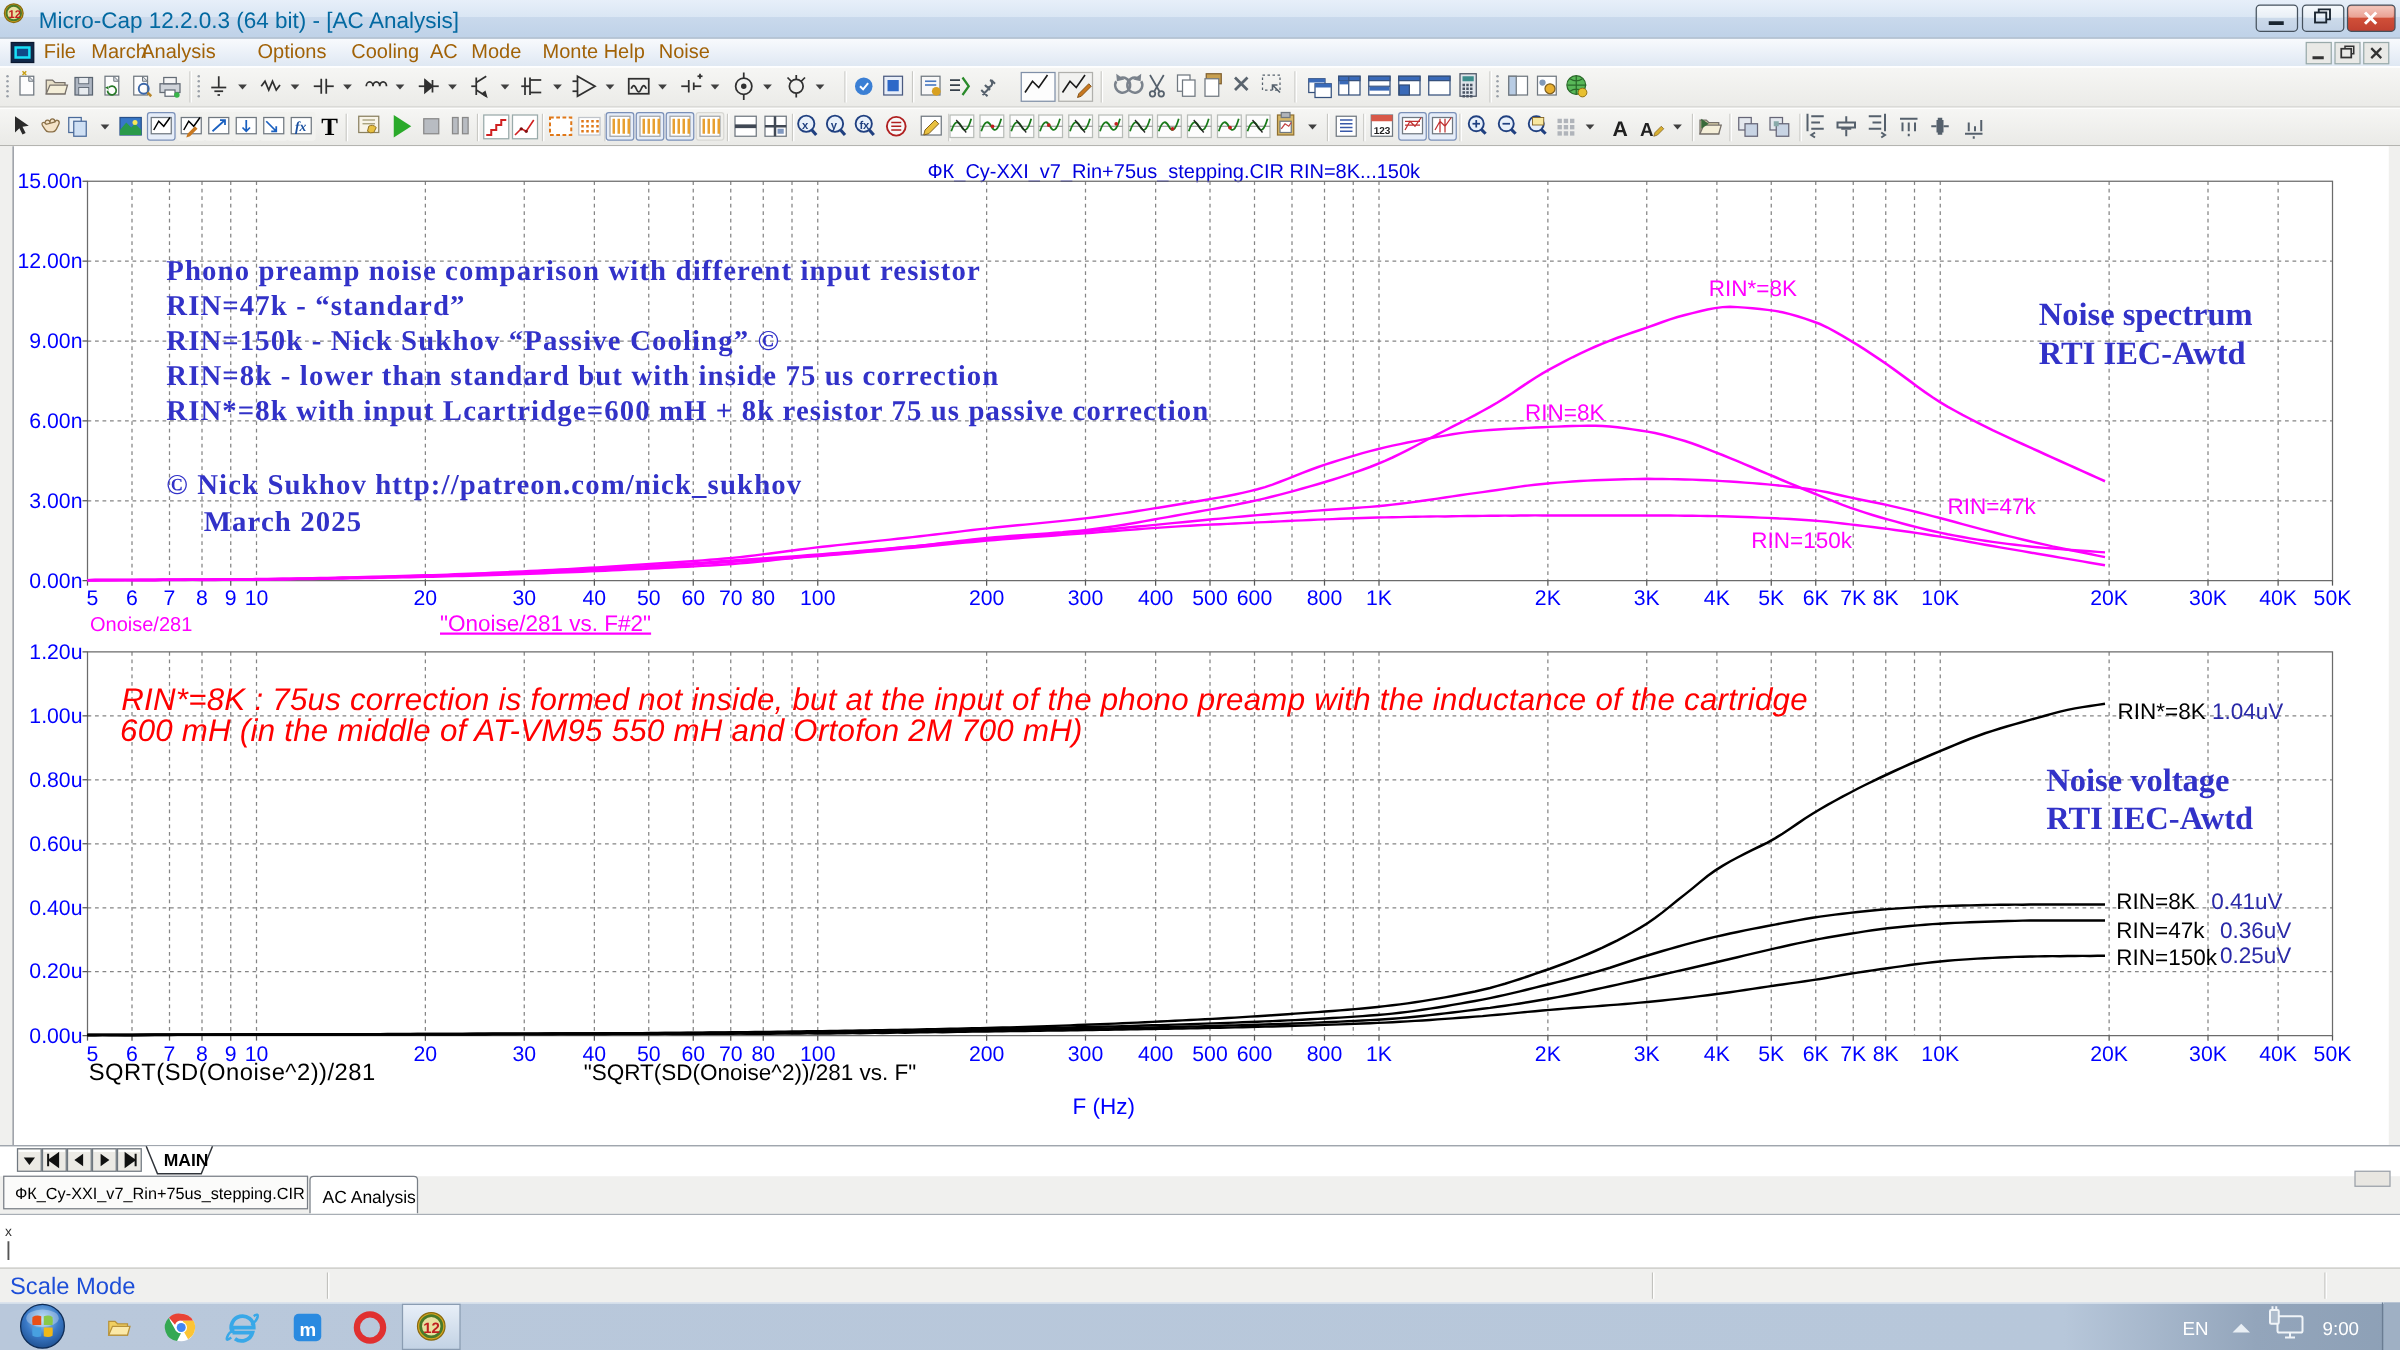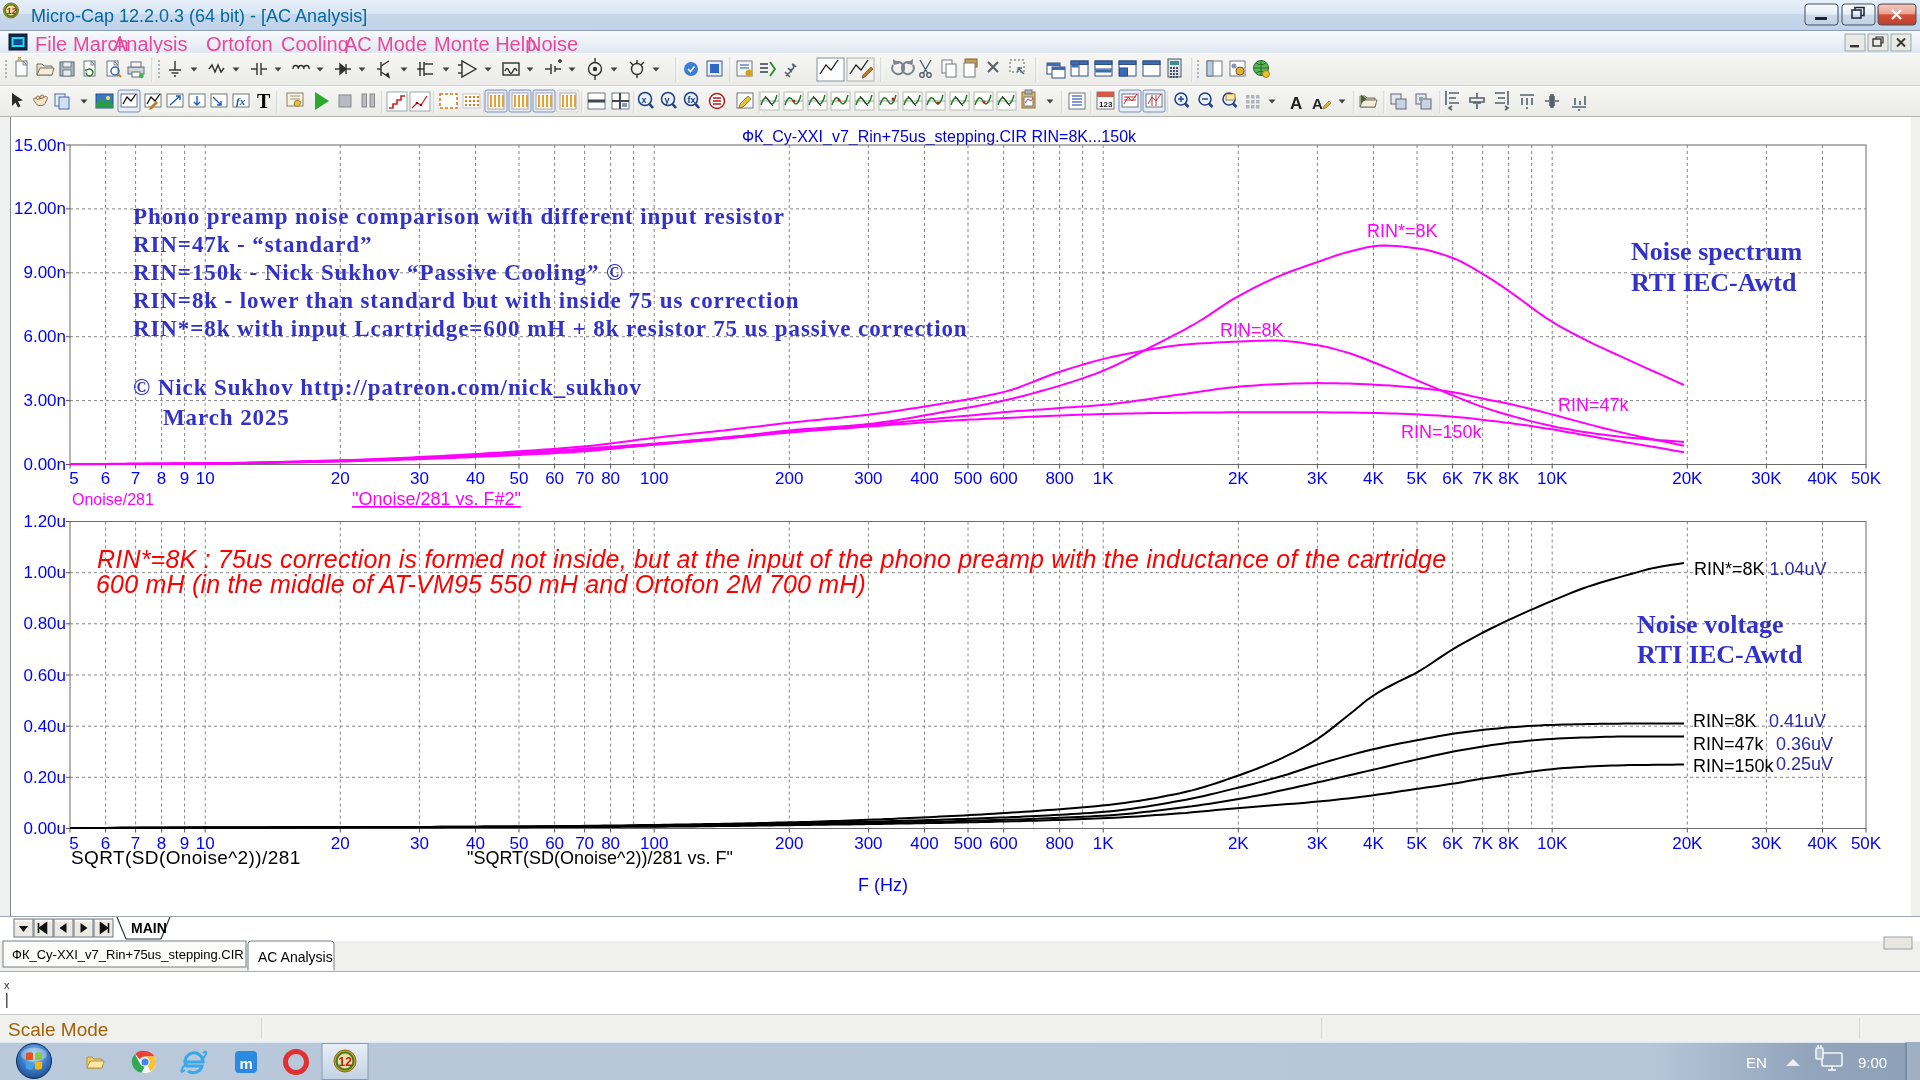--- a/index.html
+++ b/index.html
@@ -1,20 +1,20 @@
 <!DOCTYPE html>
 <html><head><meta charset="utf-8">
 <style>
 *{margin:0;padding:0;box-sizing:border-box}
 html,body{width:1920px;height:1080px;overflow:hidden;font-family:"Liberation Sans",sans-serif;background:#fff}
 .abs{position:absolute}
 #titlebar{left:0;top:0;width:1920px;height:31px;background:linear-gradient(180deg,#e7eff9 0%,#dae6f4 45%,#c9d9ec 46%,#bfd2e8 100%);border-bottom:1px solid #8ba0b8}
 #titletxt{left:31px;top:6px;font-size:18px;color:#0369a1}
 #menubar{left:0;top:31px;width:1920px;height:22px;background:linear-gradient(180deg,#f8fafd,#dfe8f3)}
-.menu{top:33px;font-size:20px;color:#ec4899}
+.menu{top:33px;font-size:16px;color:#a16207}
 #toolbar1{left:0;top:53px;width:1920px;height:33px;background:linear-gradient(180deg,#f6f6f4,#ebebe8);border-top:1px solid #fff;border-bottom:1px solid #d0d0cc}
 #toolbar2{left:0;top:87px;width:1920px;height:30px;background:linear-gradient(180deg,#f6f6f4,#eaeae7);border-bottom:1px solid #b4b4b0}
 #client{left:0;top:117px;width:1920px;height:799px;background:#f0f0ee}
 #plot{left:10px;top:117px;width:1901px;height:799px;background:#fff;border-left:1px solid #828790}
 #mainbar{left:0;top:916px;width:1920px;height:25px;background:#fff;border-top:1px solid #9aa0a8}
 #tabrow{left:0;top:941px;width:1920px;height:30px;background:#f0f0ee}
 #whitestrip{left:0;top:971px;width:1920px;height:43px;background:#fff;border-top:1px solid #a8aeb5}
 #statusbar{left:0;top:1014px;width:1920px;height:28px;background:#f0f0ee;border-top:1px solid #c8c8c4}
 #taskbar{left:0;top:1042px;width:1920px;height:38px;background:linear-gradient(90deg,#b9c8db 0%,#b7c7da 86%,#93a5bb 94%,#8da0b6 100%)}
 #taskbar:before{content:"";position:absolute;left:0;top:0;width:1920px;height:1px;background:#dde6f0}
@@ -31,35 +31,35 @@
 .stamp{font-family:"Liberation Serif",serif;font-weight:bold;fill:#3232c8}
 .red{font-family:"Liberation Sans",sans-serif;font-style:italic;font-size:25px;letter-spacing:0.2px;fill:#ff0000}
 </style></head>
 <body>
 <div class="abs" id="titlebar"></div>
 <div class="abs" id="titletxt">Micro-Cap 12.2.0.3 (64 bit) - [AC Analysis]</div>
 <div class="abs" id="menubar"></div>
 <div class="abs menu" style="left:35px">File</div>
 <div class="abs menu" style="left:73px">March</div>
 <div class="abs menu" style="left:113px">Analysis</div>
-<div class="abs menu" style="left:206px">Ortofon</div>
+<div class="abs menu" style="left:206px">Options</div>
 <div class="abs menu" style="left:281px">Cooling</div>
 <div class="abs menu" style="left:344px">AC</div>
 <div class="abs menu" style="left:377px">Mode</div>
 <div class="abs menu" style="left:434px">Monte Help</div>
 <div class="abs menu" style="left:527px">Noise</div>
 <div class="abs" id="toolbar1"></div>
 <div class="abs" id="toolbar2"></div>
 <div class="abs" id="client"></div>
 <div class="abs" id="plot"></div>
 <div class="abs" id="mainbar"></div>
 <div class="abs" id="tabrow"></div>
 <div class="abs" id="whitestrip"></div>
 <div class="abs" id="statusbar"></div>
-<div class="abs" style="left:8px;top:1019px;font-size:19px;color:#a16207">Scale Mode</div>
+<div class="abs" style="left:8px;top:1019px;font-size:19px;color:#1d4ed8">Scale Mode</div>
 <div class="abs" id="taskbar"></div>
 
 <svg width="1920" height="1080" viewBox="0 0 1920 1080">
 <defs>
 <radialGradient id="orb" cx="0.5" cy="0.35" r="0.75">
 <stop offset="0" stop-color="#aad8f4"></stop>
         <stop offset="0.5" stop-color="#3a7ac8"></stop>
         <stop offset="1" stop-color="#16427e"></stop>
 </radialGradient>
 <linearGradient id="bgr" x1="0" y1="0" x2="0" y2="1">

